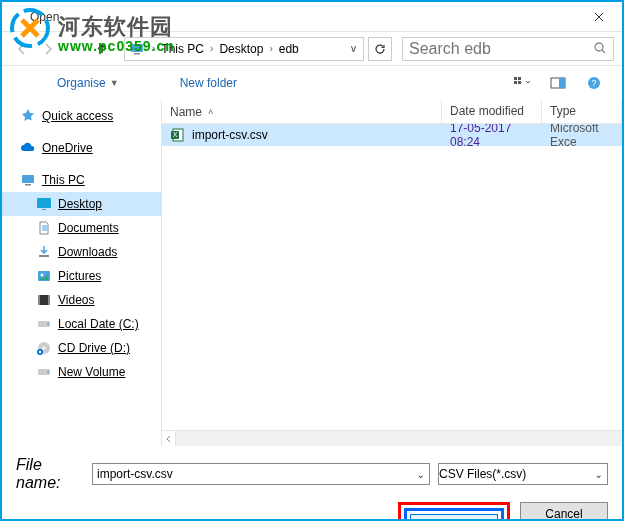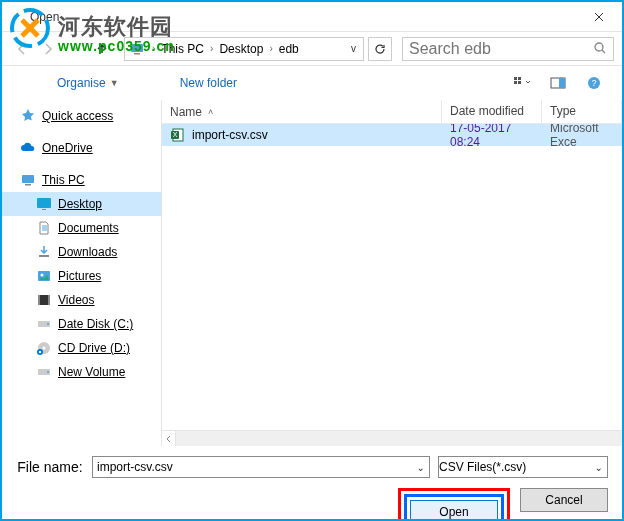--- a/index.html
+++ b/index.html
@@ -50,21 +50,21 @@
 .filerow .cell { padding: 0 8px; }
 .filerow .cell-name { flex: 0 0 280px; display: flex; align-items: center; gap: 6px; }
 .filerow .cell-date { flex: 0 0 100px; color: #4c1d95; }
 .filerow .cell-type { flex: 1; color: #555; }
 .file-icon { width: 16px; height: 16px; }
 .scroll-hint { height: 16px; border-top: 1px solid #e5e5e5; display: flex; }
 .scroll-hint .sh-left { width: 14px; border-right: 1px solid #e5e5e5; display: flex; align-items: center; justify-content: center; }
 .scroll-hint .sh-track { flex: 1; background: #f0f0f0; }
 .footer { padding: 10px 14px; }
 .footer-row { display: flex; align-items: center; gap: 8px; margin-bottom: 10px; }
-.footer-row .lbl { font-size: 14px; width: 68px; text-align: center; }
+.footer-row .lbl { font-size: 16px; width: 68px; text-align: left; font-style: italic; }
 .footer-row .filename-combo { flex: 1; height: 22px; border: 1px solid #888; display: flex; align-items: center; padding: 0 4px; position: relative; }
 .footer-row .filename-combo input { border: none; outline: none; width: 100%; font-size: 12px; }
 .footer-row .filter-combo { width: 170px; height: 22px; border: 1px solid #888; display: flex; align-items: center; padding: 0 0; font-size: 12px; position: relative; }
 .combo-caret { position: absolute; right: 4px; top: 5px; font-size: 10px; color: #333; }
 .footer-btns { display: flex; justify-content: flex-end; gap: 10px; }
 .btn { width: 88px; height: 24px; border: 1px solid #888; background: #e1e1e1; font-size: 12px; display: flex; align-items: center; justify-content: center; cursor: pointer; }
 .btn.primary { border: 1px solid #0078d7; background: #e5f1fb; }
 .btn-wrap { padding: 3px; }
 .btn-wrap.hl-red { border: 3px solid #ff0000; }
 .btn-wrap.hl-blue { border: 3px solid #0066ff; }
@@ -234,21 +234,21 @@
           <rect x="2" y="3" width="2" height="10" fill="#888"></rect>
           <rect x="12" y="3" width="2" height="10" fill="#888"></rect>
         </svg>
       <span>Videos</span>
     </div>
     <div class="tree-item sub">
       <svg class="ticon" viewBox="0 0 16 16">
           <rect x="2" y="5" width="12" height="6" fill="#ccc" rx="1"></rect>
           <circle cx="12" cy="8" r="1" fill="#4aa3df"></circle>
         </svg>
-      <span>Date Disk (C:)</span>
+      <span>Local Date (C:)</span>
     </div>
     <div class="tree-item sub">
       <svg class="ticon" viewBox="0 0 16 16">
           <circle cx="8" cy="8" r="6" fill="#ccc"></circle>
           <circle cx="8" cy="8" r="1.5" fill="#fff"></circle>
           <circle cx="4" cy="12" r="3" fill="#0078d7"></circle>
           <path d="M3 11l2 2M5 11l-2 2" stroke="#fff"></path>
         </svg>
       <span>CD Drive (D:)</span>
     </div>

